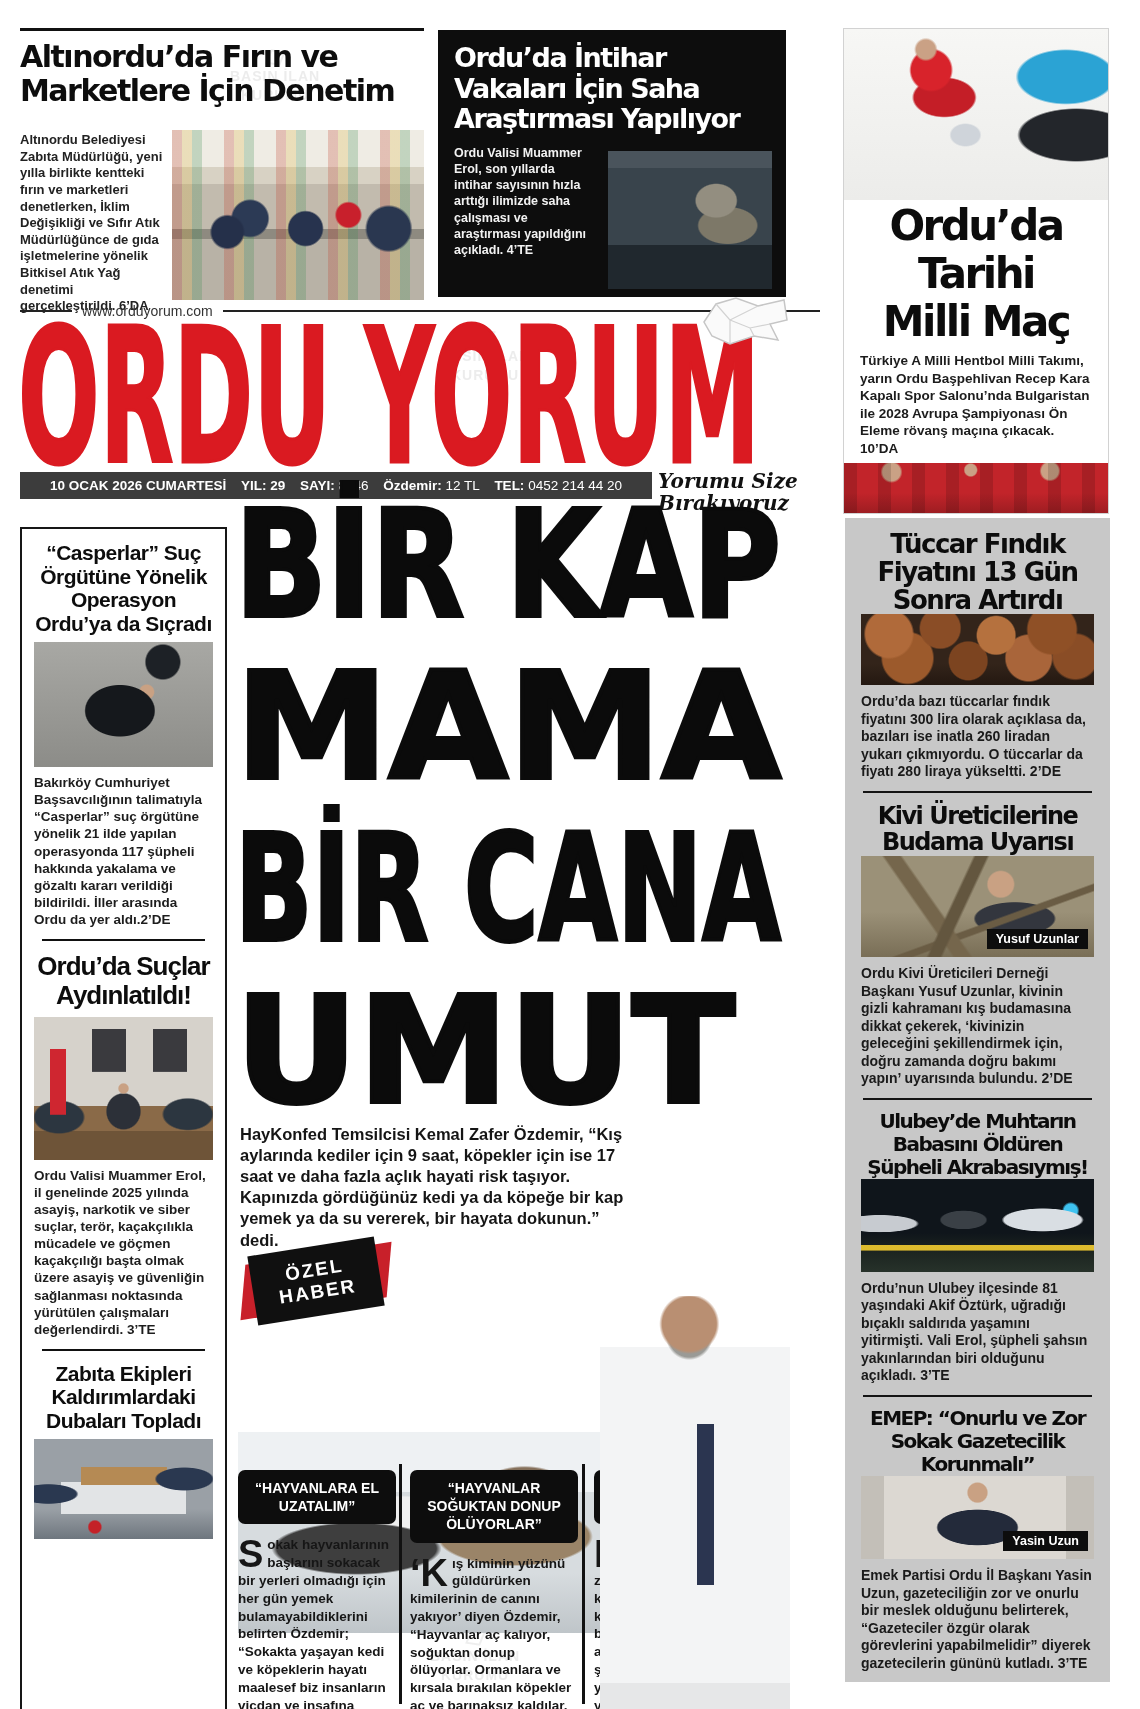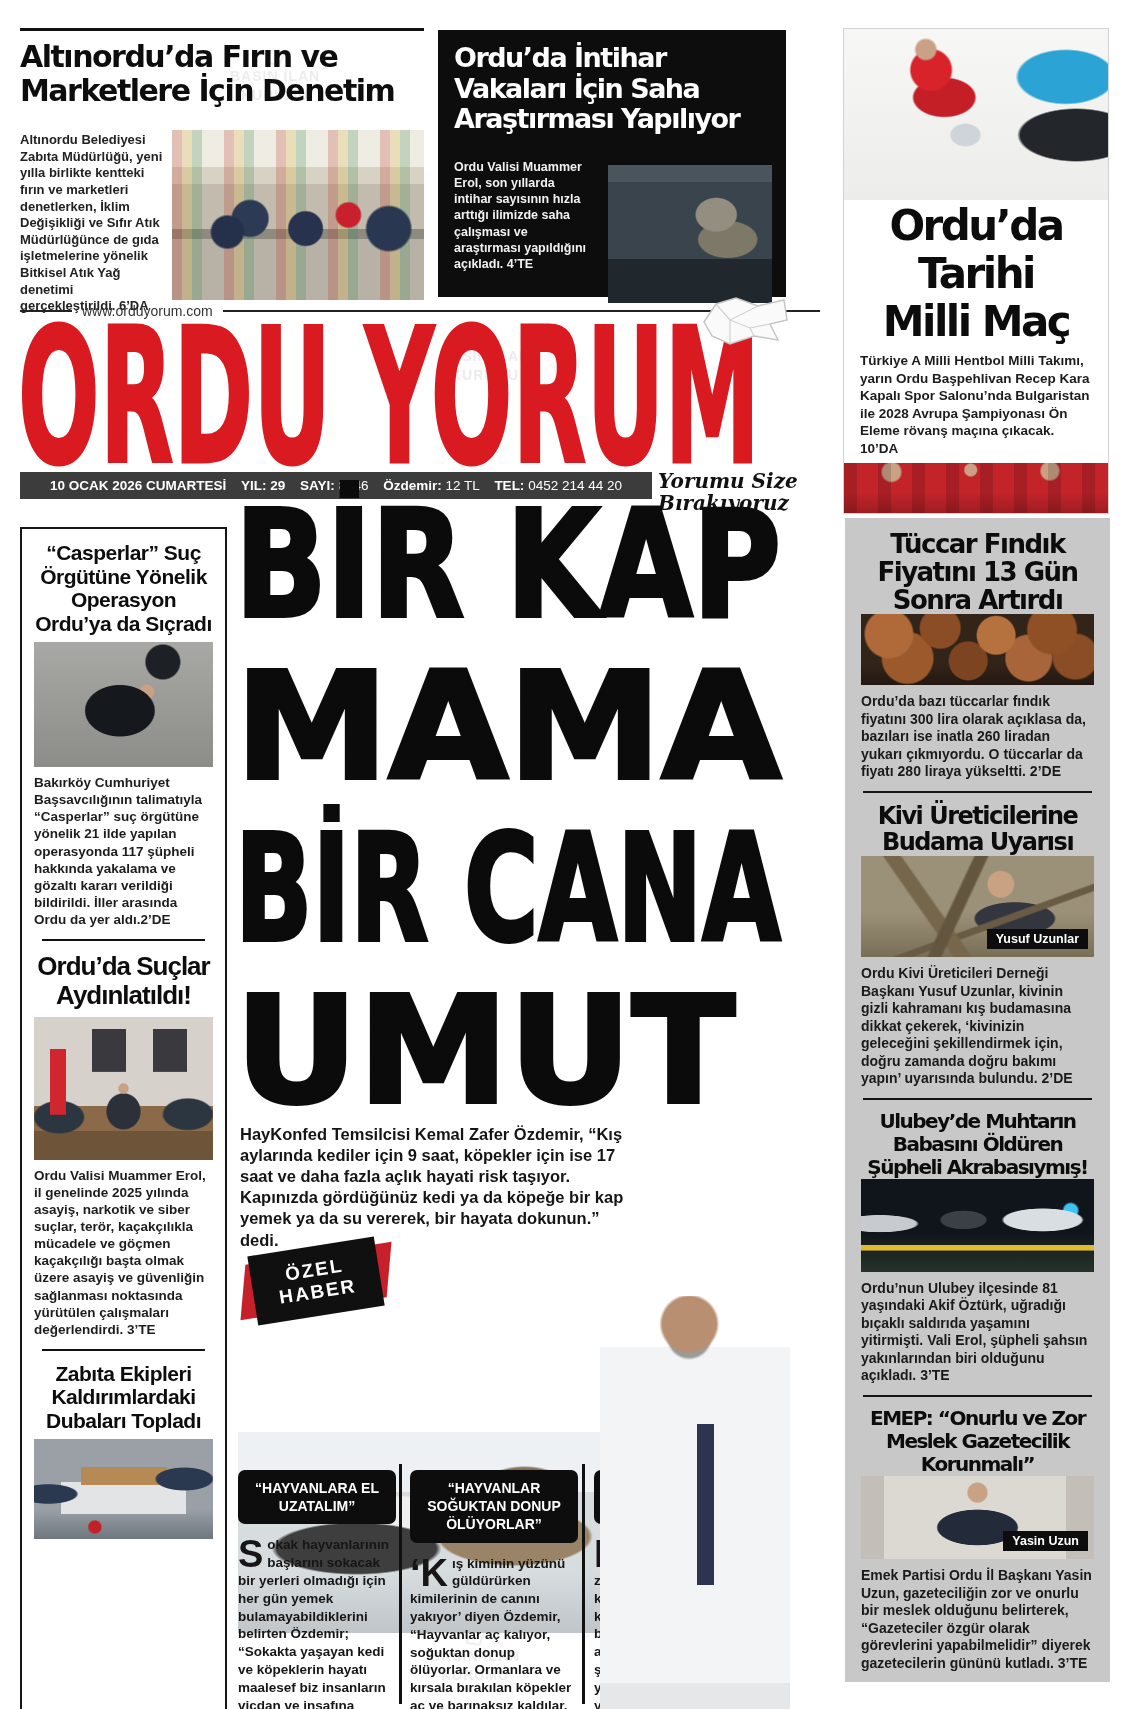--- a/index.html
+++ b/index.html
@@ -19,21 +19,21 @@
   .z1 { z-index:1; }
   .head-a { font:bold 30px/1.12 "DejaVu Sans",sans-serif; letter-spacing:-1.5px; color:#0d0d0d; }
 
   
   .rule-top { background:#111; height:3px; }
   .storyA-body { font:bold 13px/1.28 "Liberation Sans",sans-serif; color:#222; }
 
   
   .storyB { background:#0d0d0d; color:#fff; padding:13px 14px 12px 16px; }
   .storyB .hl { font:bold 27px/1.13 "DejaVu Sans",sans-serif; letter-spacing:-1.5px; color:#fff; }
-  .storyB .row { display:flex; gap:22px; margin-top:24px;justify-content:center; }
+  .storyB .row { display:flex; gap:22px; margin-top:10px;justify-content:center; }
   .storyB .bd { font:bold 12.5px/1.3 "Liberation Sans",sans-serif; width:132px; flex:none; color:#f2f2f2; }
 
   
   .storyC { border:1px solid #d2d2d2; background:#fff; display:flex; flex-direction:column; overflow:hidden; }
   .storyC .hl { font:bold 42px/1.05 "DejaVu Sans",sans-serif; letter-spacing:-2.5px; text-align:center; margin-top:4px; color:#0c0c0c; }
   .storyC .bd { font:bold 13.5px/1.3 "Liberation Sans",sans-serif; color:#1c1c1c; padding:8px 16px 6px 16px; }
 
   
   .mast-row { display:flex; align-items:center; gap:10px; }
   .mline { height:0; border-top:2px solid #222; }
@@ -343,20 +343,20 @@
       <div class="photo-caption">Yusuf Uzunlar</div>
     </div>
     <div class="bd">Ordu Kivi Üreticileri Derneği Başkanı Yusuf Uzunlar, kivinin gizli kahramanı kış budamasına dikkat çekerek, ‘kivinizin geleceğini şekillendirmek için, doğru zamanda doğru bakımı yapın’ uyarısında bulundu. 2’DE</div>
     <div class="rdiv"></div>
 
     <div class="hl rh3">Ulubey’de Muhtarın Babasını Öldüren Şüpheli Akrabasıymış!</div>
     <div class="photo ph-night rphoto" style="height:118px;"></div>
     <div class="bd">Ordu’nun Ulubey ilçesinde 81 yaşındaki Akif Öztürk, uğradığı bıçaklı saldırıda yaşamını yitirmişti. Vali Erol, şüpheli şahsın yakınlarından biri olduğunu açıkladı. 3’TE</div>
     <div class="rdiv"></div>
 
-    <div class="hl rh4">EMEP: “Onurlu ve Zor Meslek Gazetecilik Korunmalı”</div>
+    <div class="hl rh4">EMEP: “Onurlu ve Zor Sokak Gazetecilik Korunmalı”</div>
     <div class="photo ph-portrait rphoto" style="height:105px;">
       <div class="photo-caption">Yasin Uzun</div>
     </div>
     <div class="bd">Emek Partisi Ordu İl Başkanı Yasin Uzun, gazeteciliğin zor ve onurlu bir meslek olduğunu belirterek, “Gazeteciler özgür olarak görevlerini yapabilmelidir” diyerek gazetecilerin gününü kutladı. 3’TE</div>
   </div>
 
 </div>
 
 </body></html>

